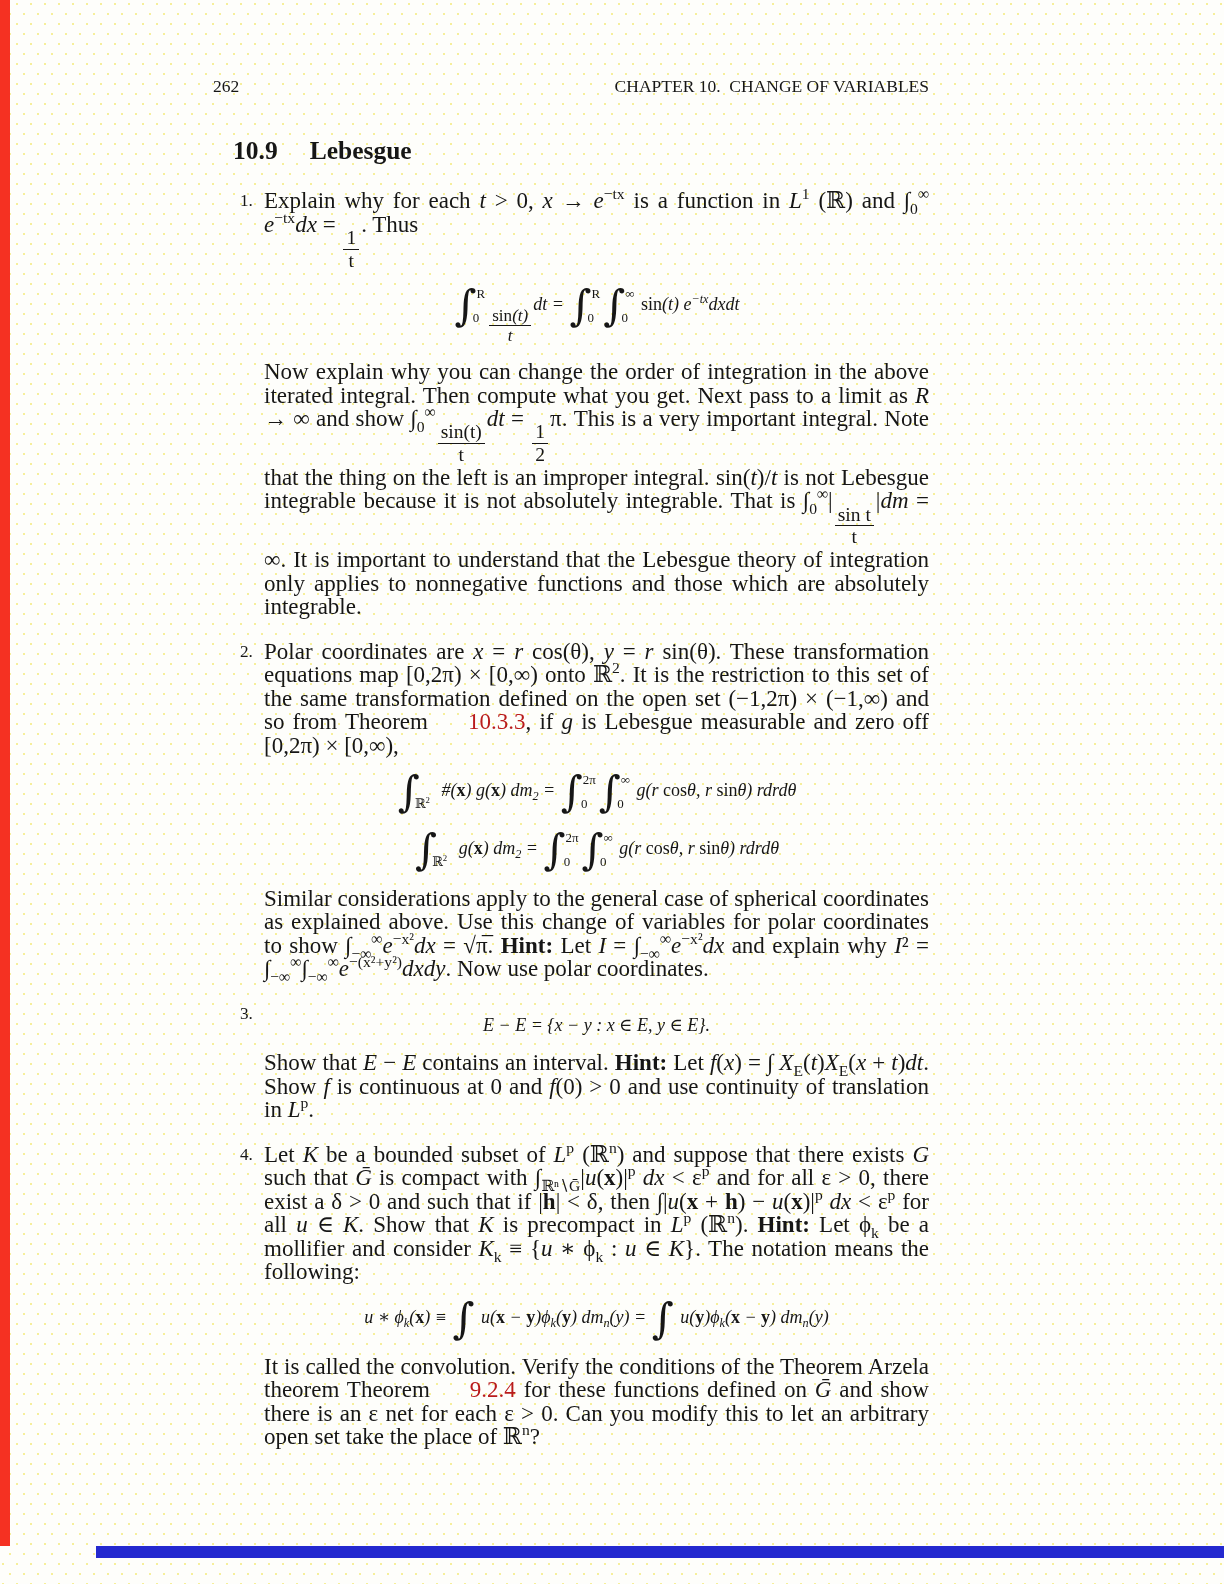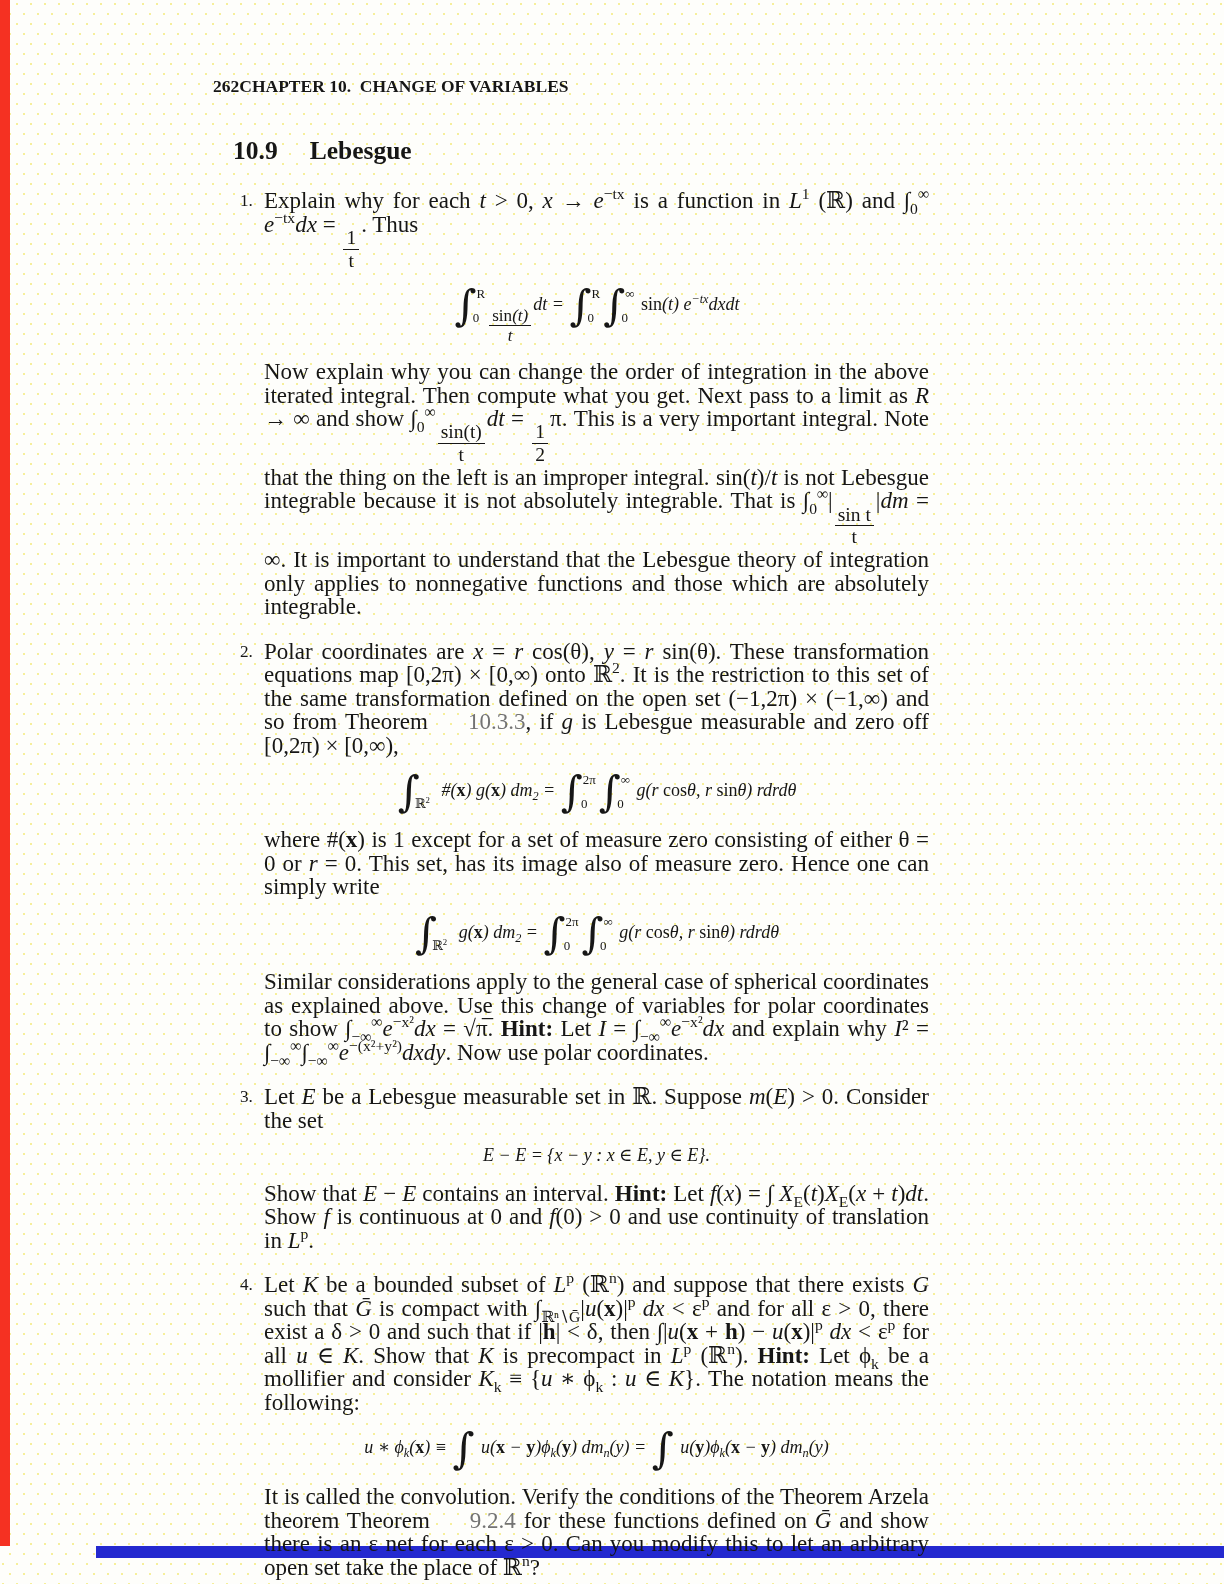--- a/index.html
+++ b/index.html
@@ -10,42 +10,42 @@
       radial-gradient(circle,#f6ef9b 1.1px,rgba(255,255,255,0) 1.5px),
       radial-gradient(circle,#f6ef9b 1.1px,rgba(255,255,255,0) 1.5px);
     background-size:14px 20px;
     background-position:3px 4px,10px 14px;
     font-family:"Liberation Serif","DejaVu Serif",serif;
     color:#161616;
   }
   .red-stripe{position:absolute;left:0;top:0;width:10px;height:1546px;background:#f53122;}
   .blue-stripe{position:absolute;left:96px;top:1546px;width:1128px;height:12px;background:#2429cf;}
   .content{position:absolute;left:213px;top:76px;width:716px;}
-  .running-header{display:flex;font-size:17.5px;line-height:1.2;font-weight:bold;}
+  .running-header{display:flex;justify-content:space-between;font-size:17.5px;line-height:1.2;}
   .section-heading{display:flex;gap:32px;margin:40px 0 0 20px;font-size:25.5px;font-weight:bold;line-height:1.1;}
   .exercises{margin-top:24px;}
   .exercise{display:flex;padding-left:27px;margin-top:21px;}
   .exercise .num{flex:0 0 24px;font-size:17.2px;line-height:23.5px;}
   .exercise .body{flex:1;min-width:0;}
   .para{margin:0;text-align:justify;font-size:23px;line-height:23.5px;}
   .eq{text-align:center;font-style:italic;font-size:18px;margin:13px 0 15px;line-height:1.2;}
   sup,sub{font-size:0.68em;line-height:0;}
   .rm{font-style:normal;}
   b{font-weight:bold;font-style:normal;}
   i{font-style:italic;}
   .frac{display:inline-flex;flex-direction:column;align-items:center;vertical-align:-0.62em;line-height:1.12;font-size:0.85em;margin:0 2px;}
   .frac .fn{border-bottom:1.2px solid currentColor;padding:0 3px;}
   .frac .fd{padding:0 3px;}
   .eq .frac{font-size:0.95em;}
   .bint{display:inline-flex;vertical-align:middle;margin:0 2px 0 1px;}
   .bint .sym{font-style:normal;font-size:2.35em;line-height:1.02;font-family:"DejaVu Serif",serif;}
   .bint .lims{display:flex;flex-direction:column;justify-content:space-between;font-size:0.72em;font-style:normal;padding:2px 0;}
   .bint .lims .u{display:block;min-height:1em;}
   .bint .lims .l{display:block;min-height:1em;transform:translateX(-5px);}
-  .ref{color:#737373;text-decoration:none;cursor:pointer;margin-left:32px;}
+  .ref{color:#b91c1c;text-decoration:none;cursor:pointer;margin-left:32px;}
 </style>
 </head>
 <body>
 
 <div class="red-stripe"></div>
 <div class="blue-stripe"></div>
 
 <div class="content">
 
   <div class="running-header">
@@ -118,21 +118,20 @@
                 <span class="u">2π</span>
                 <span class="l">0</span>
               </span>
             </span><span class="bint">
               <span class="sym">∫</span>
               <span class="lims">
                 <span class="u">∞</span>
                 <span class="l">0</span>
               </span>
             </span> g(r <span class="rm">cos</span>θ, r <span class="rm">sin</span>θ) rdrdθ</div>
-        <p class="para">where #(<b>x</b>) is 1 except for a set of measure zero consisting of either θ = 0 or <i>r</i> = 0. This set, has its image also of measure zero. Hence one can simply write</p>
         <div class="eq"><span class="bint">
               <span class="sym">∫</span>
               <span class="lims">
                 <span class="u"></span>
                 <span class="l">ℝ<sup>2</sup></span>
               </span>
             </span> g(<b>x</b>) dm<sub>2</sub> = <span class="bint">
               <span class="sym">∫</span>
               <span class="lims">
                 <span class="u">2π</span>
@@ -145,21 +144,20 @@
                 <span class="l">0</span>
               </span>
             </span> g(r <span class="rm">cos</span>θ, r <span class="rm">sin</span>θ) rdrdθ</div>
         <p class="para">Similar considerations apply to the general case of spherical coordinates as explained above. Use this change of variables for polar coordinates to show ∫<sub>−∞</sub><sup>∞</sup><i>e</i><sup>−x²</sup><i>dx</i> = √π̅. <b>Hint:</b> Let <i>I</i> = ∫<sub>−∞</sub><sup>∞</sup><i>e</i><sup>−x²</sup><i>dx</i> and explain why <i>I</i>² = ∫<sub>−∞</sub><sup>∞</sup>∫<sub>−∞</sub><sup>∞</sup><i>e</i><sup>−(x²+y²)</sup><i>dxdy</i>. Now use polar coordinates.</p>
       </div>
     </div>
 
     <div class="exercise">
       <span class="num">3.</span>
       <div class="body">
-        <p class="para">Let <i>E</i> be a Lebesgue measurable set in ℝ. Suppose <i>m</i>(<i>E</i>) &gt; 0. Consider the set</p>
         <div class="eq">E − E = {x − y : x ∈ E, y ∈ E}.</div>
         <p class="para">Show that <i>E</i> − <i>E</i> contains an interval. <b>Hint:</b> Let <i>f</i>(<i>x</i>) = ∫ <i>X</i><sub>E</sub>(<i>t</i>)<i>X</i><sub>E</sub>(<i>x</i> + <i>t</i>)<i>dt</i>. Show <i>f</i> is continuous at 0 and <i>f</i>(0) &gt; 0 and use continuity of translation in <i>L</i><sup>p</sup>.</p>
       </div>
     </div>
 
     <div class="exercise">
       <span class="num">4.</span>
       <div class="body">
         <p class="para">Let <i>K</i> be a bounded subset of <i>L</i><sup>p</sup> (ℝ<sup>n</sup>) and suppose that there exists <i>G</i> such that <i>Ḡ</i> is compact with ∫<sub>ℝⁿ∖Ḡ</sub>|<i>u</i>(<b>x</b>)|<sup>p</sup> <i>dx</i> &lt; ε<sup>p</sup> and for all ε &gt; 0, there exist a δ &gt; 0 and such that if |<b>h</b>| &lt; δ, then ∫|<i>u</i>(<b>x</b> + <b>h</b>) − <i>u</i>(<b>x</b>)|<sup>p</sup> <i>dx</i> &lt; ε<sup>p</sup> for all <i>u</i> ∈ <i>K</i>. Show that <i>K</i> is precompact in <i>L</i><sup>p</sup> (ℝ<sup>n</sup>). <b>Hint:</b> Let ϕ<sub>k</sub> be a mollifier and consider <i>K</i><sub>k</sub> ≡ {<i>u</i> ∗ ϕ<sub>k</sub> : <i>u</i> ∈ <i>K</i>}. The notation means the following:</p>
         <div class="eq">u ∗ ϕ<sub>k</sub>(<b>x</b>) ≡ <span class="bint">

